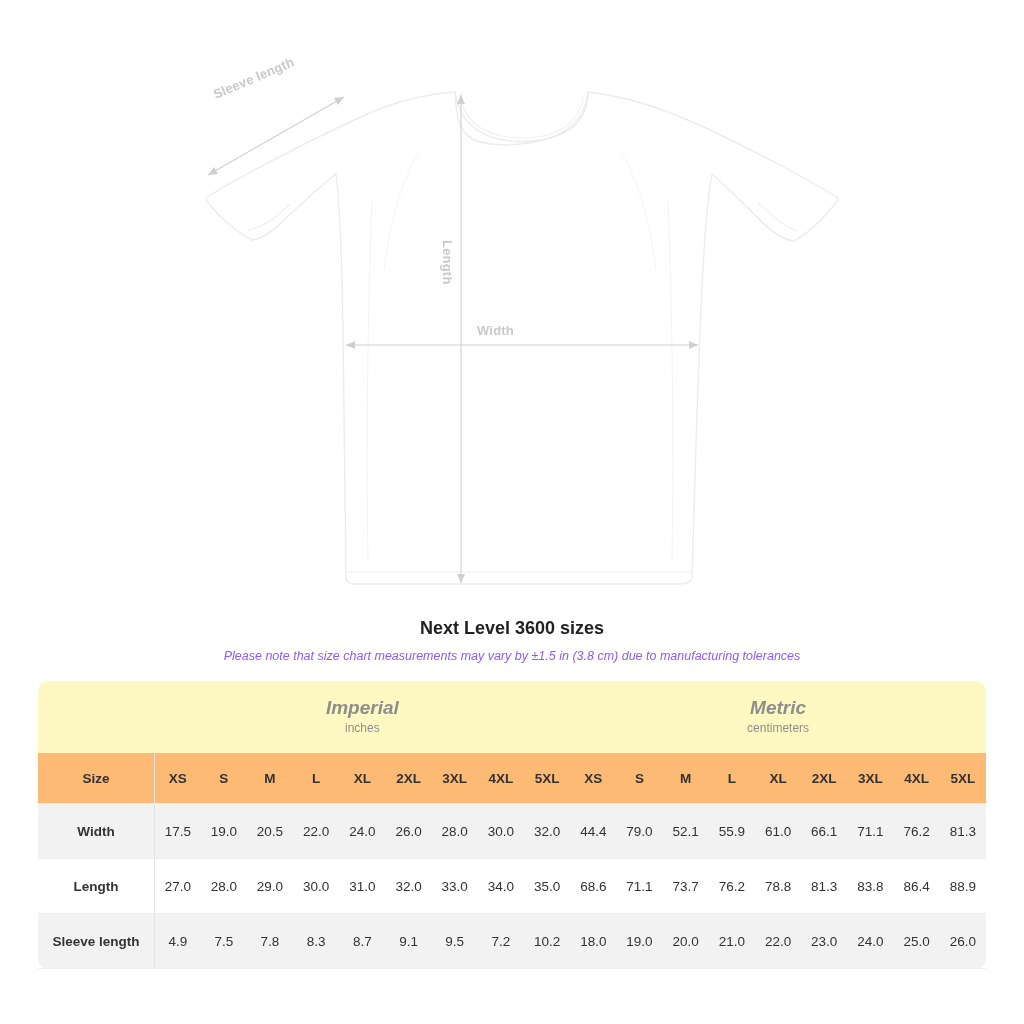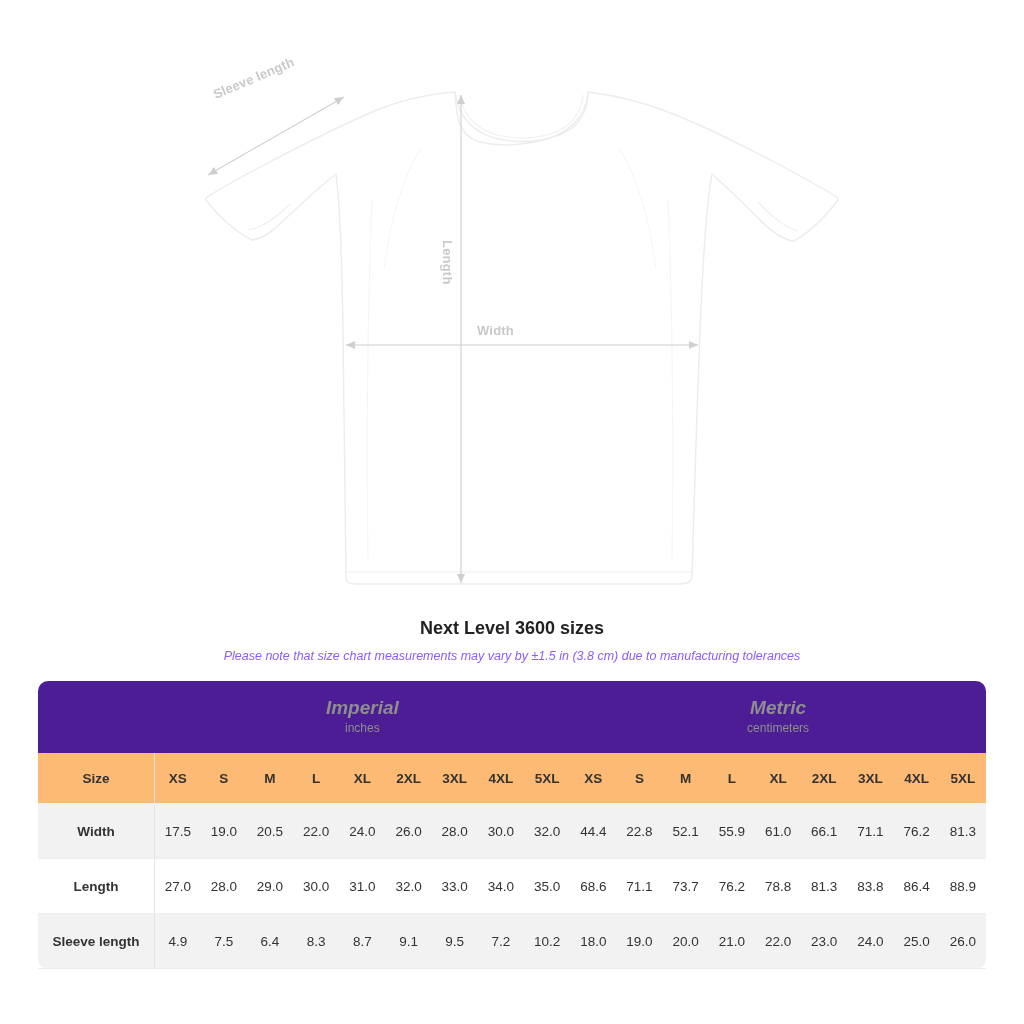--- a/index.html
+++ b/index.html
@@ -75,21 +75,21 @@
   .table-wrap {
     margin: 18px 38px 0 38px;
   }
   table.size-table {
     border-collapse: collapse;
     width: 948px;
     table-layout: fixed;
     font-size: 13px;
   }
   table.size-table tr.unit-head td {
-    background: #4c1d95;
+    background: #fef9c3;
     text-align: center;
     padding: 0;
     height: 72px;
     vertical-align: middle;
   }
   .unit-head .corner {
     border-top-left-radius: 10px;
   }
   .unit-head .corner-right {
     border-top-right-radius: 10px;
@@ -281,21 +281,21 @@
         <td>17.5</td>
         <td>19.0</td>
         <td>20.5</td>
         <td>22.0</td>
         <td>24.0</td>
         <td>26.0</td>
         <td>28.0</td>
         <td>30.0</td>
         <td>32.0</td>
         <td>44.4</td>
-        <td>22.8</td>
+        <td>79.0</td>
         <td>52.1</td>
         <td>55.9</td>
         <td>61.0</td>
         <td>66.1</td>
         <td>71.1</td>
         <td>76.2</td>
         <td>81.3</td>
       </tr>
 
       <tr class="data-row">
@@ -317,21 +317,21 @@
         <td>81.3</td>
         <td>83.8</td>
         <td>86.4</td>
         <td>88.9</td>
       </tr>
 
       <tr class="data-row alt">
         <td class="rowlabel">Sleeve length</td>
         <td>4.9</td>
         <td>7.5</td>
-        <td>6.4</td>
+        <td>7.8</td>
         <td>8.3</td>
         <td>8.7</td>
         <td>9.1</td>
         <td>9.5</td>
         <td>7.2</td>
         <td>10.2</td>
         <td>18.0</td>
         <td>19.0</td>
         <td>20.0</td>
         <td>21.0</td>

